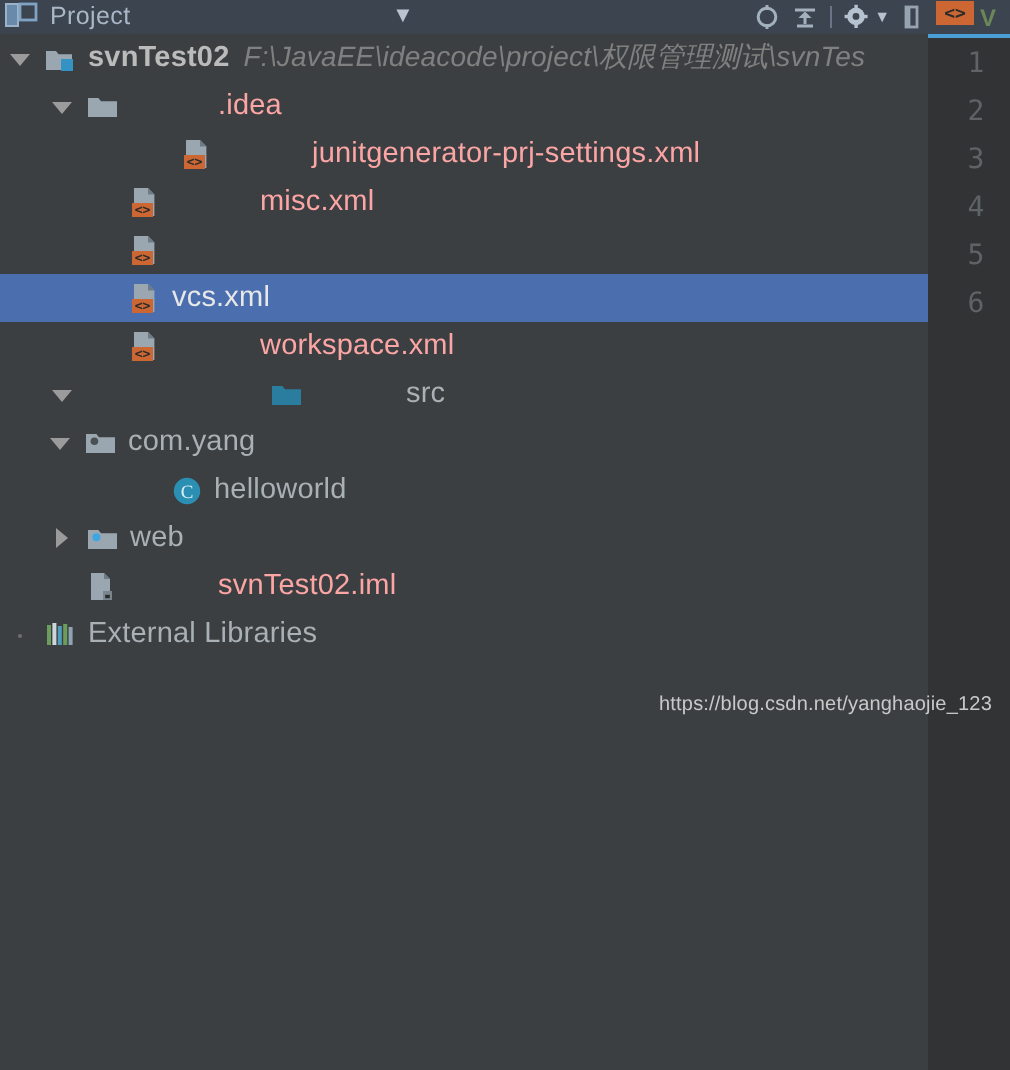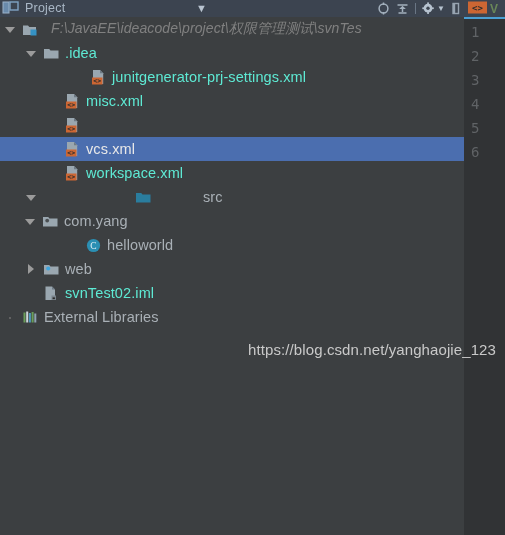--- a/index.html
+++ b/index.html
@@ -10,20 +10,21 @@
     overflow: hidden;
     background: #3c3f41;
     font-family: "Liberation Sans", "DejaVu Sans", sans-serif;
   }
 
   #app {
     position: relative;
     width: 505px;
     height: 376px;
     background: #3c3f41;
+    text-align: center;
   }
 
   
   .tw-header {
     position: absolute;
     left: 0; top: 0;
     width: 464px;
     height: 17px;
     background: #3c4450;
     display: flex;
@@ -169,31 +170,31 @@
     margin-right: 5px;
   }
   .icon svg { display: block; }
 
   .label {
     font-size: 14.5px;
     letter-spacing: .1px;
   }
   .c-root      { color: #bbbbbb; font-weight: bold; }
   .c-path      { color: #808080; font-size: 14px; margin-left: 7px; overflow: hidden; font-style: italic; }
-  .c-yellow    { color: #5eead4; }
+  .c-yellow    { color: #fca5a5; margin-left: 44px; }
   .c-gray      { color: #a9b0b6; }
   .c-white     { color: #e8e8e8; }
 
   
   .watermark {
     position: absolute;
     right: 9px;
     bottom: 18px;
     color: #c9c9c9;
-    font-size: 15px;
+    font-size: 10px;
     letter-spacing: .1px;
     z-index: 5;
   }
 </style>
 </head>
 <body>
 
 <div id="app">
 
   <div class="tw-header">
@@ -249,20 +250,21 @@
   <div class="tree">
       <div class="row" style="padding-left: 4px;">
         <span class="twisty open"></span>
         <span style="width: 5px; flex: 0 0 5px;"></span>
         <span class="icon">
           <svg width="17" height="17" viewBox="0 0 17 17">
             <path d="M1 4.5h5l1.3 1.6H14V14H1z" fill="#9aa7b0"></path>
             <rect x="8.5" y="8.5" width="6" height="6" fill="#3592c4"></rect>
           </svg>
         </span>
+        <span class="label c-root">svnTest02</span>
         <span class="label c-path">F:\JavaEE\ideacode\project\权限管理测试\svnTes</span>
       </div>
       <div class="row" style="padding-left: 25px;">
         <span class="twisty open"></span>
         <span style="width: 5px; flex: 0 0 5px;"></span>
         <span class="icon">
           <svg width="17" height="17" viewBox="0 0 17 17">
             <path d="M1 4h5.2l1.3 1.6H15.5V13.5H1z" fill="#9aa7b0"></path>
           </svg>
         </span>

